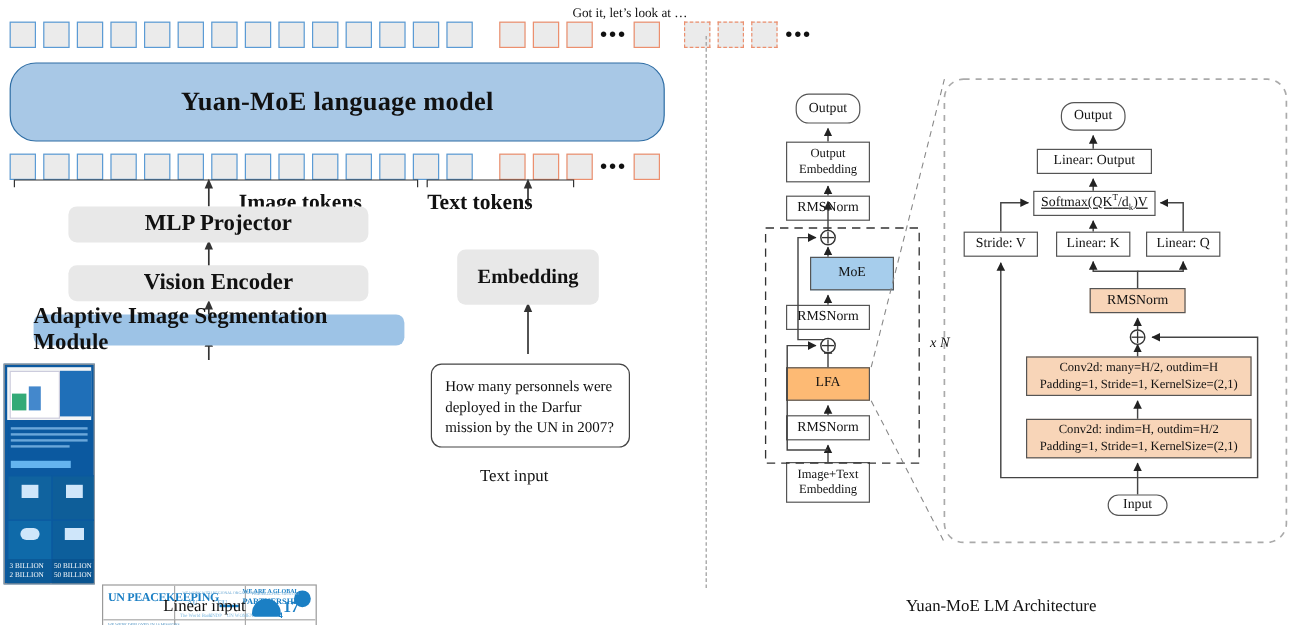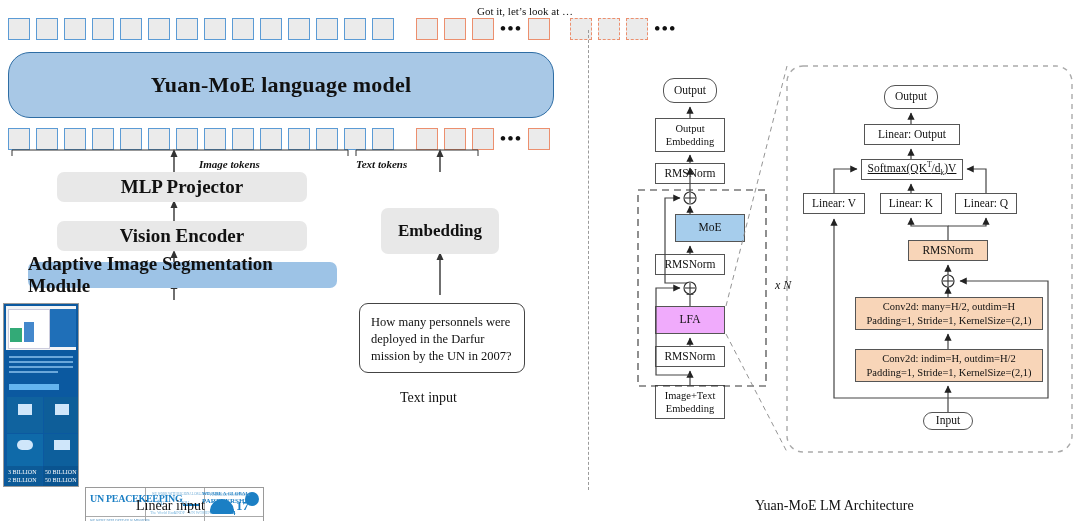--- a/index.html
+++ b/index.html
@@ -18,33 +18,33 @@
   .model-box{box-sizing:border-box;background:#a8c8e6;border:1.5px solid #2e6da4;
      border-radius:22px;display:flex;align-items:center;justify-content:center;
      font-weight:bold;font-size:22px;letter-spacing:.2px;}
   
   .mod{box-sizing:border-box;background:#e8e8e8;border-radius:7px;
        display:flex;align-items:center;justify-content:center;
        font-weight:bold;font-size:19px;}
   .mod.blue{background:#9dc3e6;}
   .mod.emb{font-size:17px;}
   
-  .lbl{font-size:11px;font-weight:bold;white-space:nowrap;font-style:italic;}
+  .lbl{font-size:18px;font-weight:bold;white-space:nowrap;}
   .cap{font-size:14px;white-space:nowrap;}
   .tiny{font-size:11px;white-space:nowrap;font-weight:normal;}
   
   .bubble{box-sizing:border-box;border:1px solid #444;border-radius:9px;
      padding:10px 11px;font-size:12.5px;line-height:1.35;background:#fff;}
   
   .nb{box-sizing:border-box;border:1.1px solid #555;background:#fff;
      display:flex;align-items:center;justify-content:center;text-align:center;
      font-size:11.5px;line-height:1.15;}
   .nb.round{border-radius:11px;}
   .nb.blue{background:#a6cdec;}
-  .nb.peach{background:#f0abfc;}
+  .nb.peach{background:#fdba74;}
   .nb.peach2{background:#f8d5b8;}
   .nb.multi{flex-direction:column;font-size:10.5px;line-height:1.25;}
   
   svg.ovl{position:absolute;left:0;top:0;width:1080px;height:521px;pointer-events:none;}
   
   .thumb{box-sizing:border-box;border:1px solid #9a9a9a;overflow:hidden;position:relative;}
   .divider{position:absolute;border-left:1px dashed #9a9a9a;}
 </style>
 </head>
 <body>
@@ -223,21 +223,21 @@
 <div class="abs" style="left:775px;top:278px;font-size:12px;font-style:italic;">x N</div>
 
 <div class="abs nb round" style="left:884px;top:85px;width:54px;height:24px;">Output</div>
 
 <div class="abs nb" style="left:864px;top:124px;width:96px;height:21px;">Linear: Output</div>
 
 <div class="abs nb" style="left:861px;top:159px;width:102px;height:21px;">
   <span style="white-space:nowrap;text-decoration:underline;">Softmax(QK<sup style="font-size:7.5px;">T</sup>/d<sub style="font-size:7.5px;">k</sub>)V</span>
 </div>
 
-<div class="abs nb" style="left:803px;top:193px;width:62px;height:21px;">Linear: V</div>
+<div class="abs nb" style="left:803px;top:193px;width:62px;height:21px;">Stride: V</div>
 <div class="abs nb" style="left:880px;top:193px;width:62px;height:21px;">Linear: K</div>
 <div class="abs nb" style="left:955px;top:193px;width:62px;height:21px;">Linear: Q</div>
 
 <div class="abs nb peach2" style="left:908px;top:240px;width:80px;height:21px;">RMSNorm</div>
 
 <div class="abs nb peach2 multi" style="left:855px;top:297px;width:188px;height:33px;">
   <span>Conv2d: many=H/2, outdim=H</span>
   <span>Padding=1, Stride=1, KernelSize=(2,1)</span>
 </div>
 

